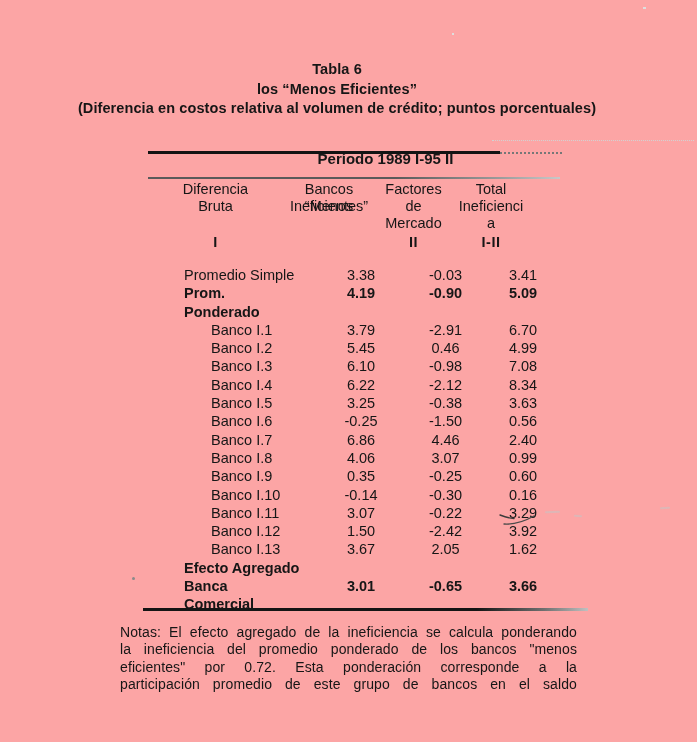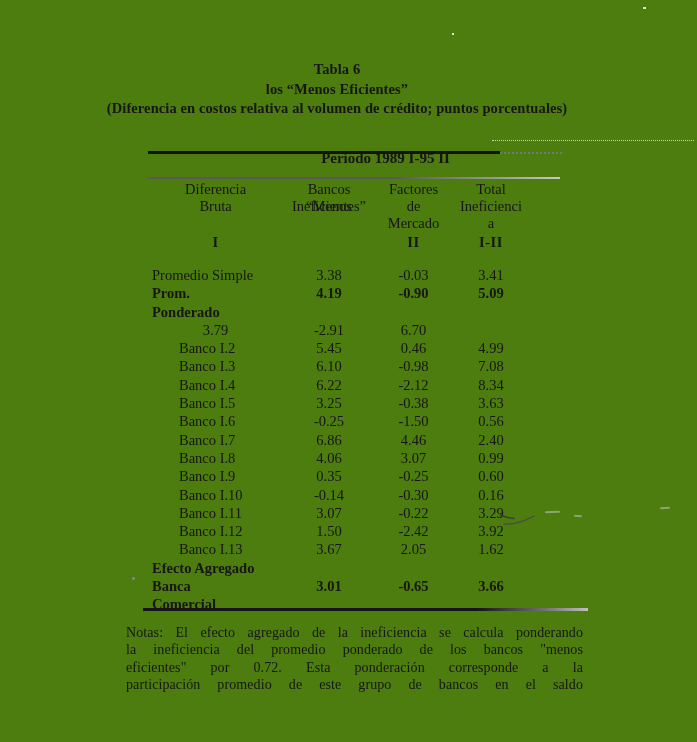--- a/index.html
+++ b/index.html
@@ -48,29 +48,29 @@
   .hcell{text-align:center;}
   .hl{height:17px;line-height:17px;}
   .hnum{height:17px;line-height:17px;margin-top:2px;font-weight:bold;letter-spacing:.5px;}
   
   .rows{
     position:absolute;left:148px;top:266px;width:382px;
     font-size:14.5px;
   }
   .row{
     display:grid;grid-template-columns:135px 92px 77px 78px;
-    height:18.3px;line-height:18.3px;
+    height:18.3px;line-height:18.3px;margin-left:32px;
   }
   .row .label{padding-left:4px;white-space:nowrap;}
   .row.indent .label{padding-left:31px;}
   .row.bold{font-weight:bold;}
   .row .num{text-align:center;}
   
   .notes{
-    position:absolute;left:126px;top:624px;width:457px;
+    position:absolute;left:120px;top:624px;width:457px;
     font-size:14px;line-height:17.4px;letter-spacing:.1px;
   }
   .note-line{text-align:justify;text-align-last:justify;white-space:normal;}
   .note-line.last{text-align:left;text-align-last:left;}
   
   .noise-dotted-line{
     position:absolute;left:492px;top:140px;width:202px;height:0;
     border-top:1px dotted #d2d2d2;
   }
   .pen-mark{position:absolute;left:492px;top:500px;}
@@ -82,21 +82,21 @@
   .speck.p1{left:452px;top:33px;width:2px;height:2px;}
   .speck.p2{left:643px;top:7px;width:3px;height:2px;}
   .dot-mark{
     position:absolute;left:132px;top:577px;width:3px;height:3px;
     background:#8a8a8a;border-radius:50%;
   }
 </style>
 </head>
 <body>
 
-<div class="page" style="background: #4d7c0f; color: rgb(22, 22, 22); font-family: Liberation Serif, serif;">
+<div class="page" style="background: #fca5a5; color: rgb(22, 22, 22);">
 
   <div class="title-block">
     <div>Tabla 6</div>
     <div>los “Menos Eficientes”</div>
     <div>(Diferencia en costos relativa al volumen de crédito; puntos porcentuales)</div>
   </div>
 
   <div class="rule-top"></div>
   <div class="rule-top-ext"></div>
   <div class="period-header">Período 1989 I-95 II</div>
@@ -145,20 +145,21 @@
   </div>
 
   <div class="row bold">
     <div class="cell label">Ponderado</div>
     <div class="cell num"></div>
     <div class="cell num"></div>
     <div class="cell num"></div>
   </div>
 
   <div class="row indent">
+    <div class="cell label">Banco I.1</div>
     <div class="cell num">3.79</div>
     <div class="cell num">-2.91</div>
     <div class="cell num">6.70</div>
   </div>
 
   <div class="row indent">
     <div class="cell label">Banco I.2</div>
     <div class="cell num">5.45</div>
     <div class="cell num">0.46</div>
     <div class="cell num">4.99</div>

